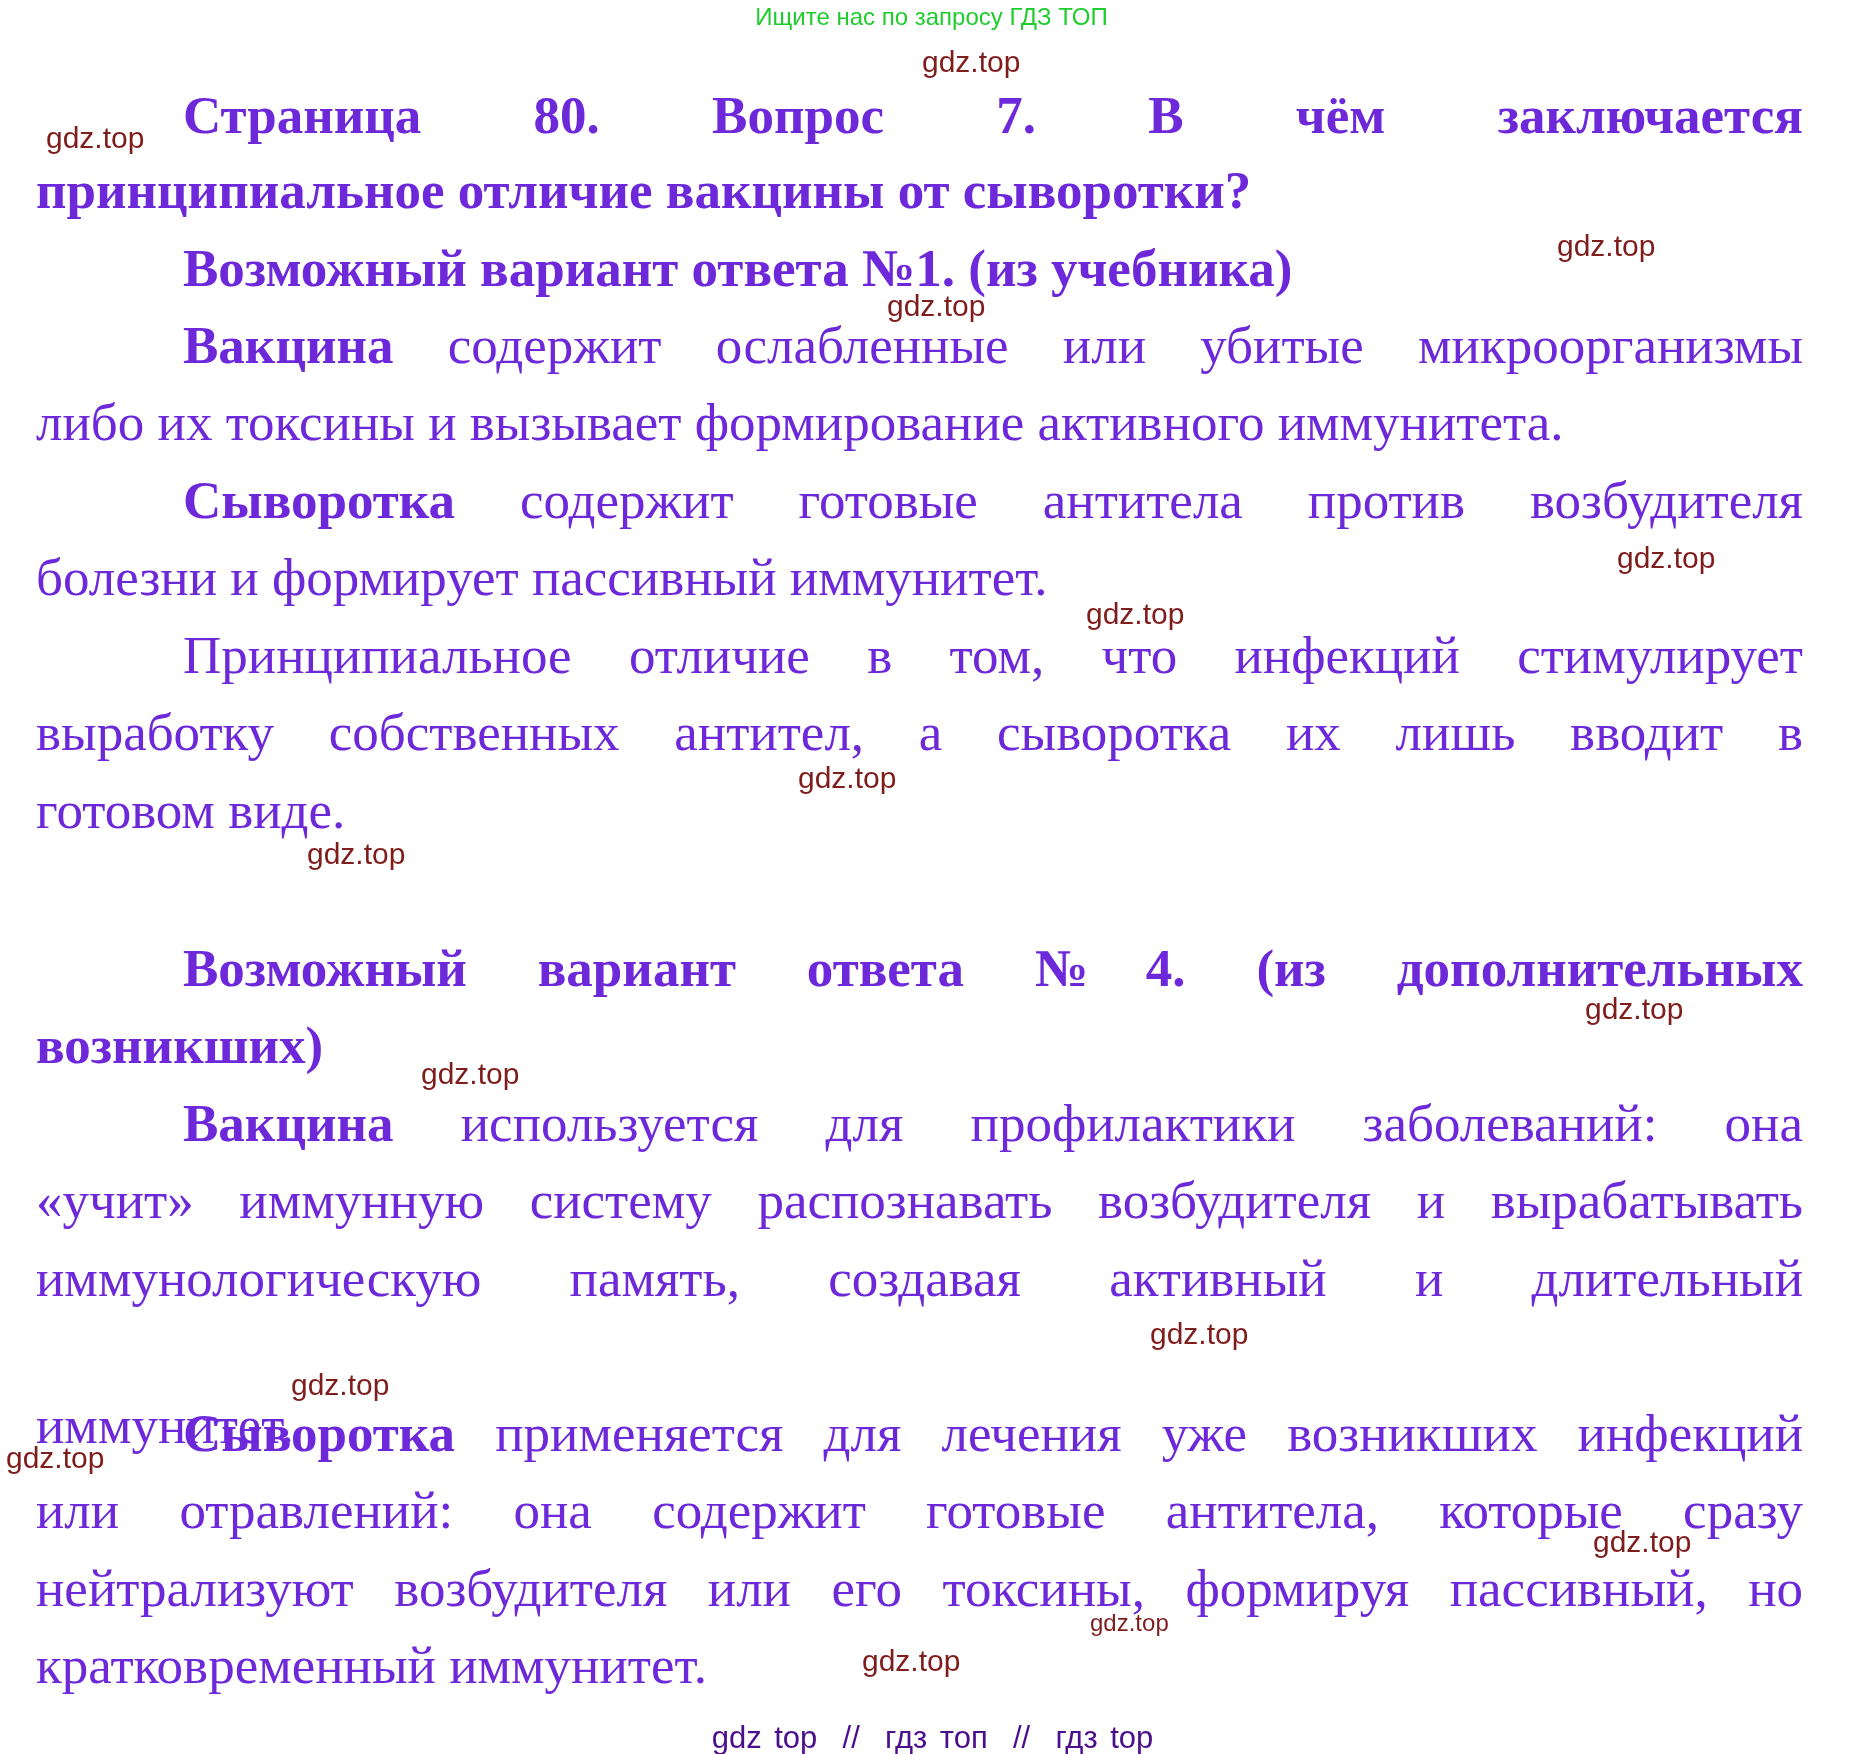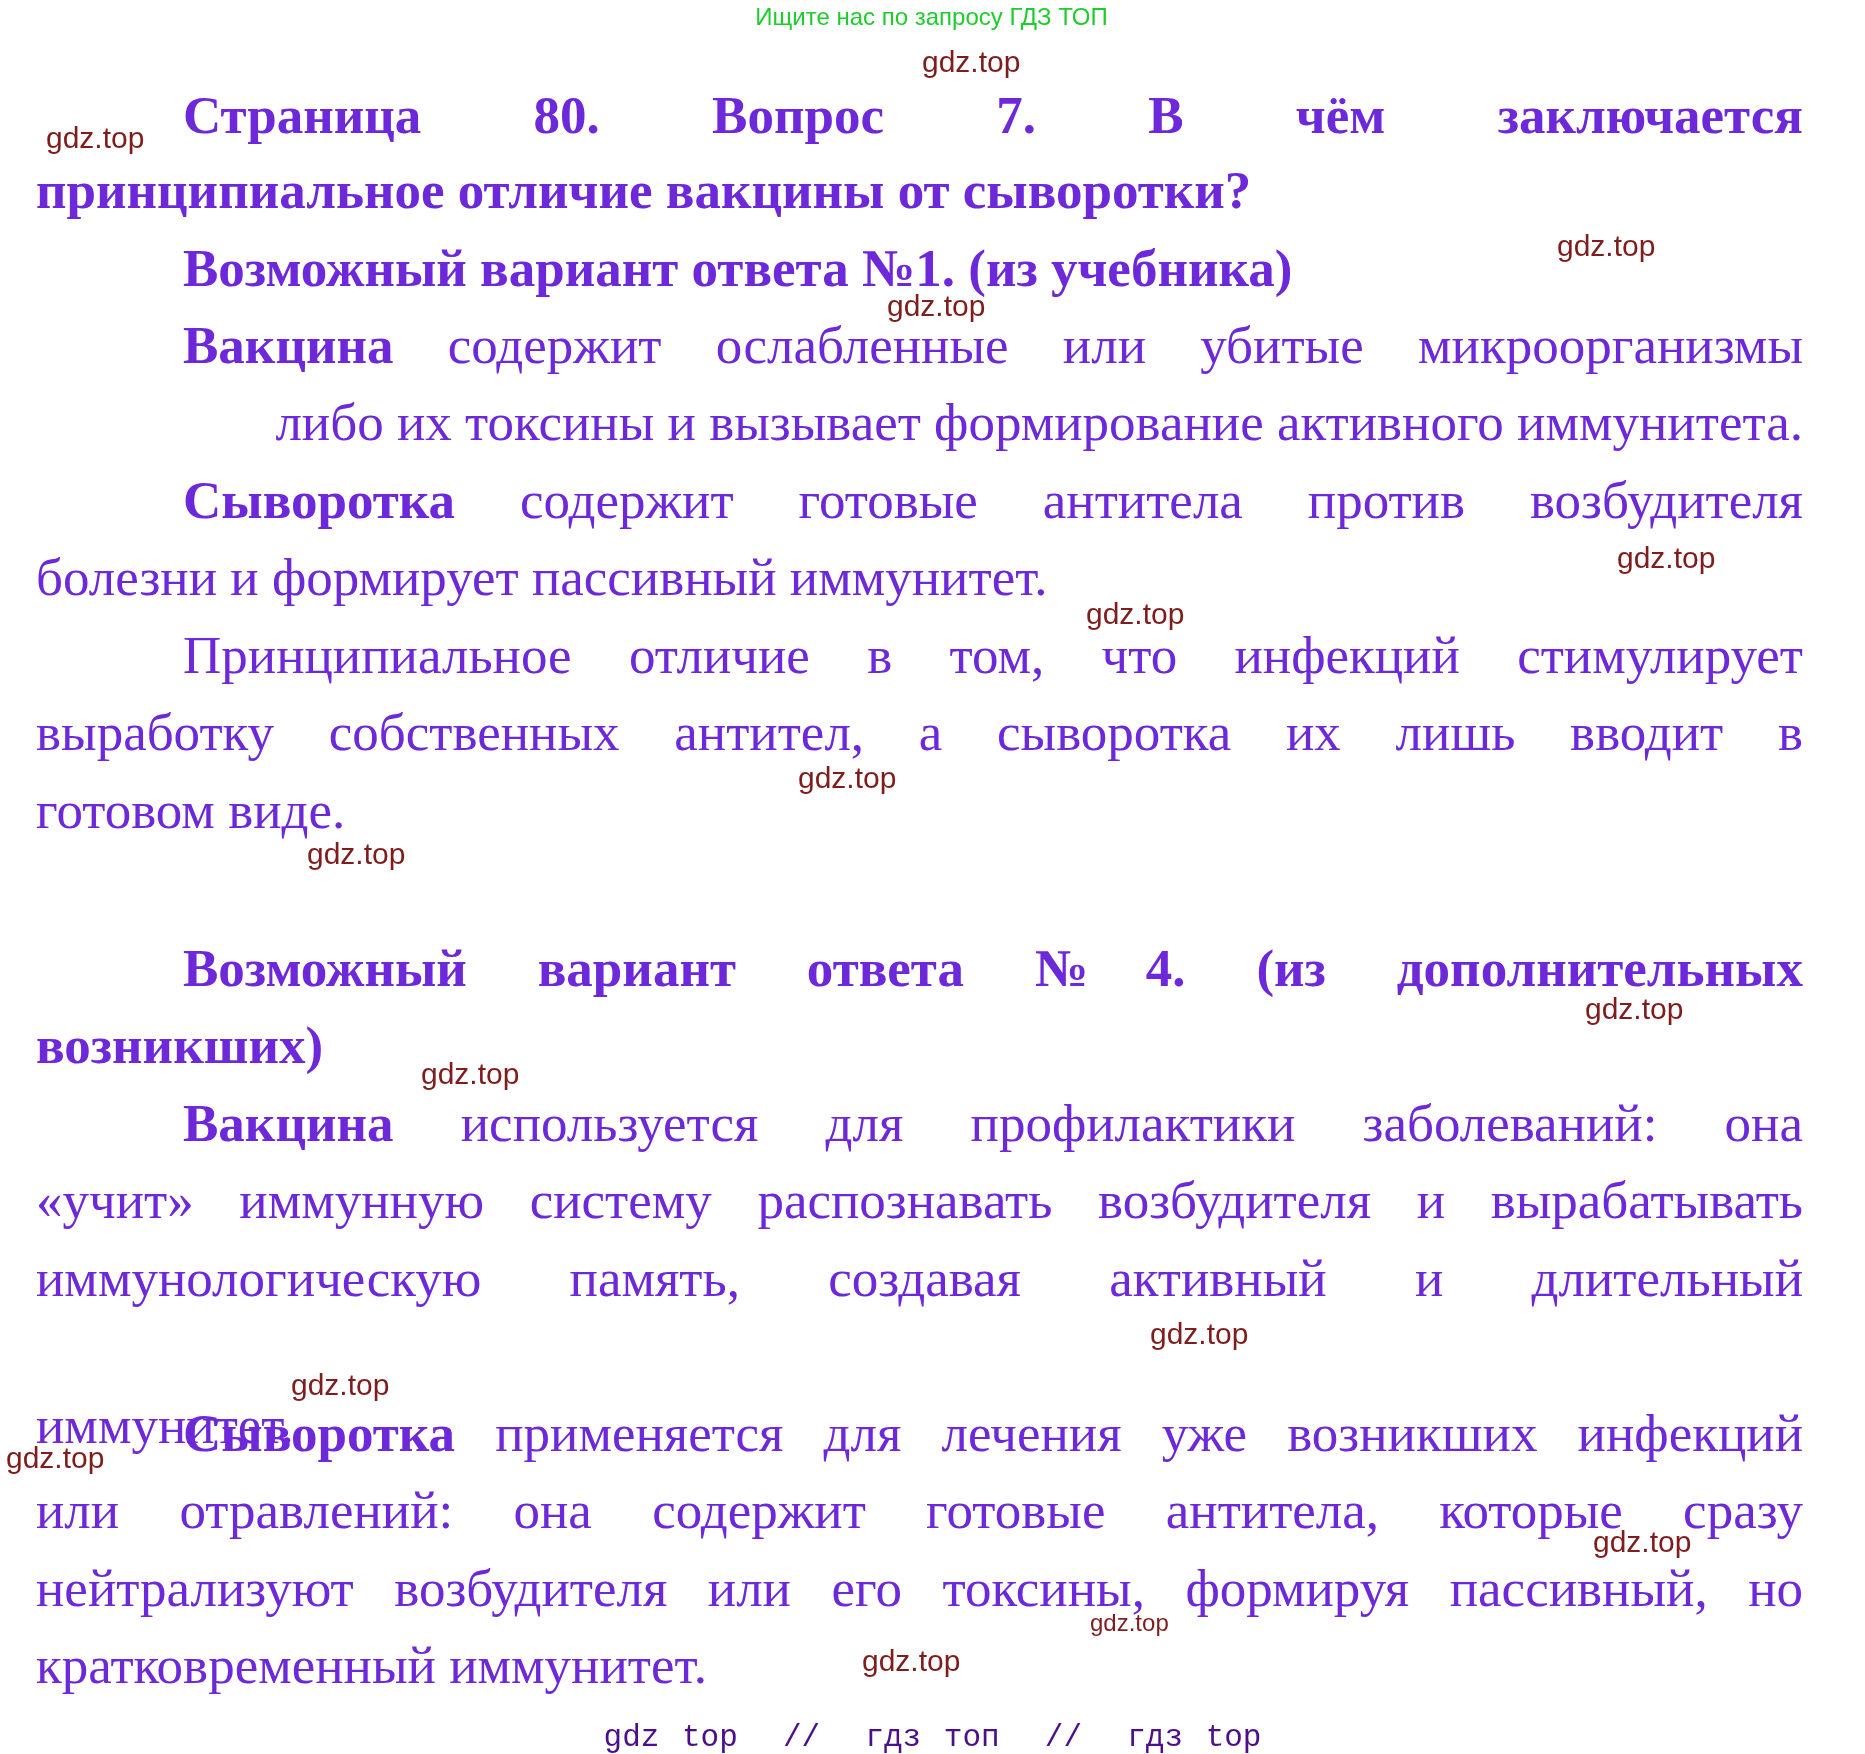--- a/index.html
+++ b/index.html
@@ -5,21 +5,21 @@
   html, body { margin: 0; padding: 0; background: #ffffff; }
   body { width: 1865px; height: 1754px; position: relative; overflow: hidden; }
   .banner-top {
     position: absolute; left: 0; width: 1865px; top: 0; text-align: center;
     font-family: "Liberation Sans", sans-serif; font-size: 24px; line-height: 34px;
     color: #1fcc2d; padding-left: 0px;
   }
   .banner-top span { position: relative; left: -1px; }
   .footer {
     position: absolute; left: 0; width: 1865px; top: 1722px; text-align: center;
-    font-family: Liberation Mono, monospace; font-size: 31px; line-height: 32px;
+    font-family: Liberation Sans, sans-serif; font-size: 31px; line-height: 32px;
     color: #4b0f8c; word-spacing: 4px;
   }
   .line {
     position: absolute; left: 36px; width: 1767px;
     font-family: "Liberation Serif", serif; font-size: 53px; line-height: 60px;
     color: #6d28d9; white-space: nowrap;
   }
   .line.indent { left: 183px; width: 1620px; }
   .line.just { text-align: justify; text-align-last: justify; white-space: normal; }
   .line b { font-weight: bold; }
@@ -41,21 +41,21 @@
   <span>Страница 80. Вопрос 7.      В        чём        заключается</span>
 </div>
 <div class="line heading" style="top:160px;">принципиальное отличие вакцины от сыворотки?</div>
 
 <div class="line indent heading" style="top:238px;">Возможный вариант ответа №1. (из учебника)</div>
 
 <div class="line indent just" style="top:315px;">
   <b>Вакцина</b>
   <span>содержит ослабленные или убитые микроорганизмы</span>
 </div>
-<div class="line" style="top:392px;text-align:right;">либо их токсины и вызывает формирование активного иммунитета.</div>
+<div class="line" style="top:392px;">либо их токсины и вызывает формирование активного иммунитета.</div>
 
 <div class="line indent just" style="top:470px;">
   <b>Сыворотка</b>
   <span>содержит готовые антитела против возбудителя</span>
 </div>
 <div class="line" style="top:547px;">болезни и формирует пассивный иммунитет.</div>
 
 <div class="line indent just" style="top:625px;">Принципиальное отличие в том, что инфекций стимулирует</div>
 <div class="line just" style="top:702px;">выработку собственных антител, а сыворотка их лишь вводит в</div>
 <div class="line" style="top:780px;">готовом виде.</div>

